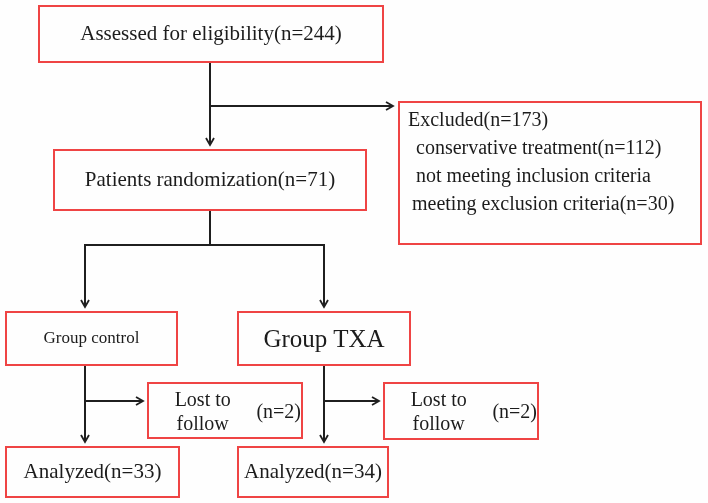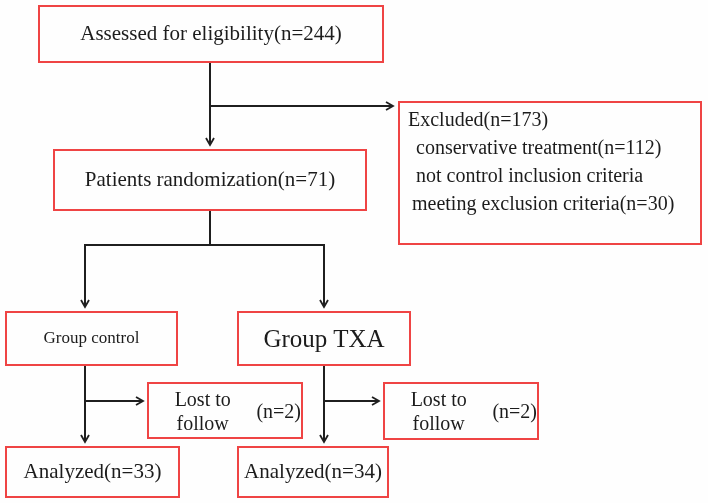--- a/index.html
+++ b/index.html
@@ -80,21 +80,21 @@
     </g>
   </svg>
 
   <div class="box box-assessed">
     <span>Assessed for eligibility(n=244)</span>
   </div>
 
   <div class="box box-excluded">
     <div class="excluded-line indent-0">Excluded(n=173)</div>
     <div class="excluded-line indent-1">conservative treatment(n=112)</div>
-    <div class="excluded-line indent-1">not control inclusion criteria</div>
+    <div class="excluded-line indent-1">not meeting inclusion criteria</div>
     <div class="excluded-line indent-3">meeting exclusion criteria(n=30)</div>
   </div>
 
   <div class="box box-randomization">
     <span>Patients randomization(n=71)</span>
   </div>
 
   <div class="box box-group-control">
     <span>Group control</span>
   </div>

